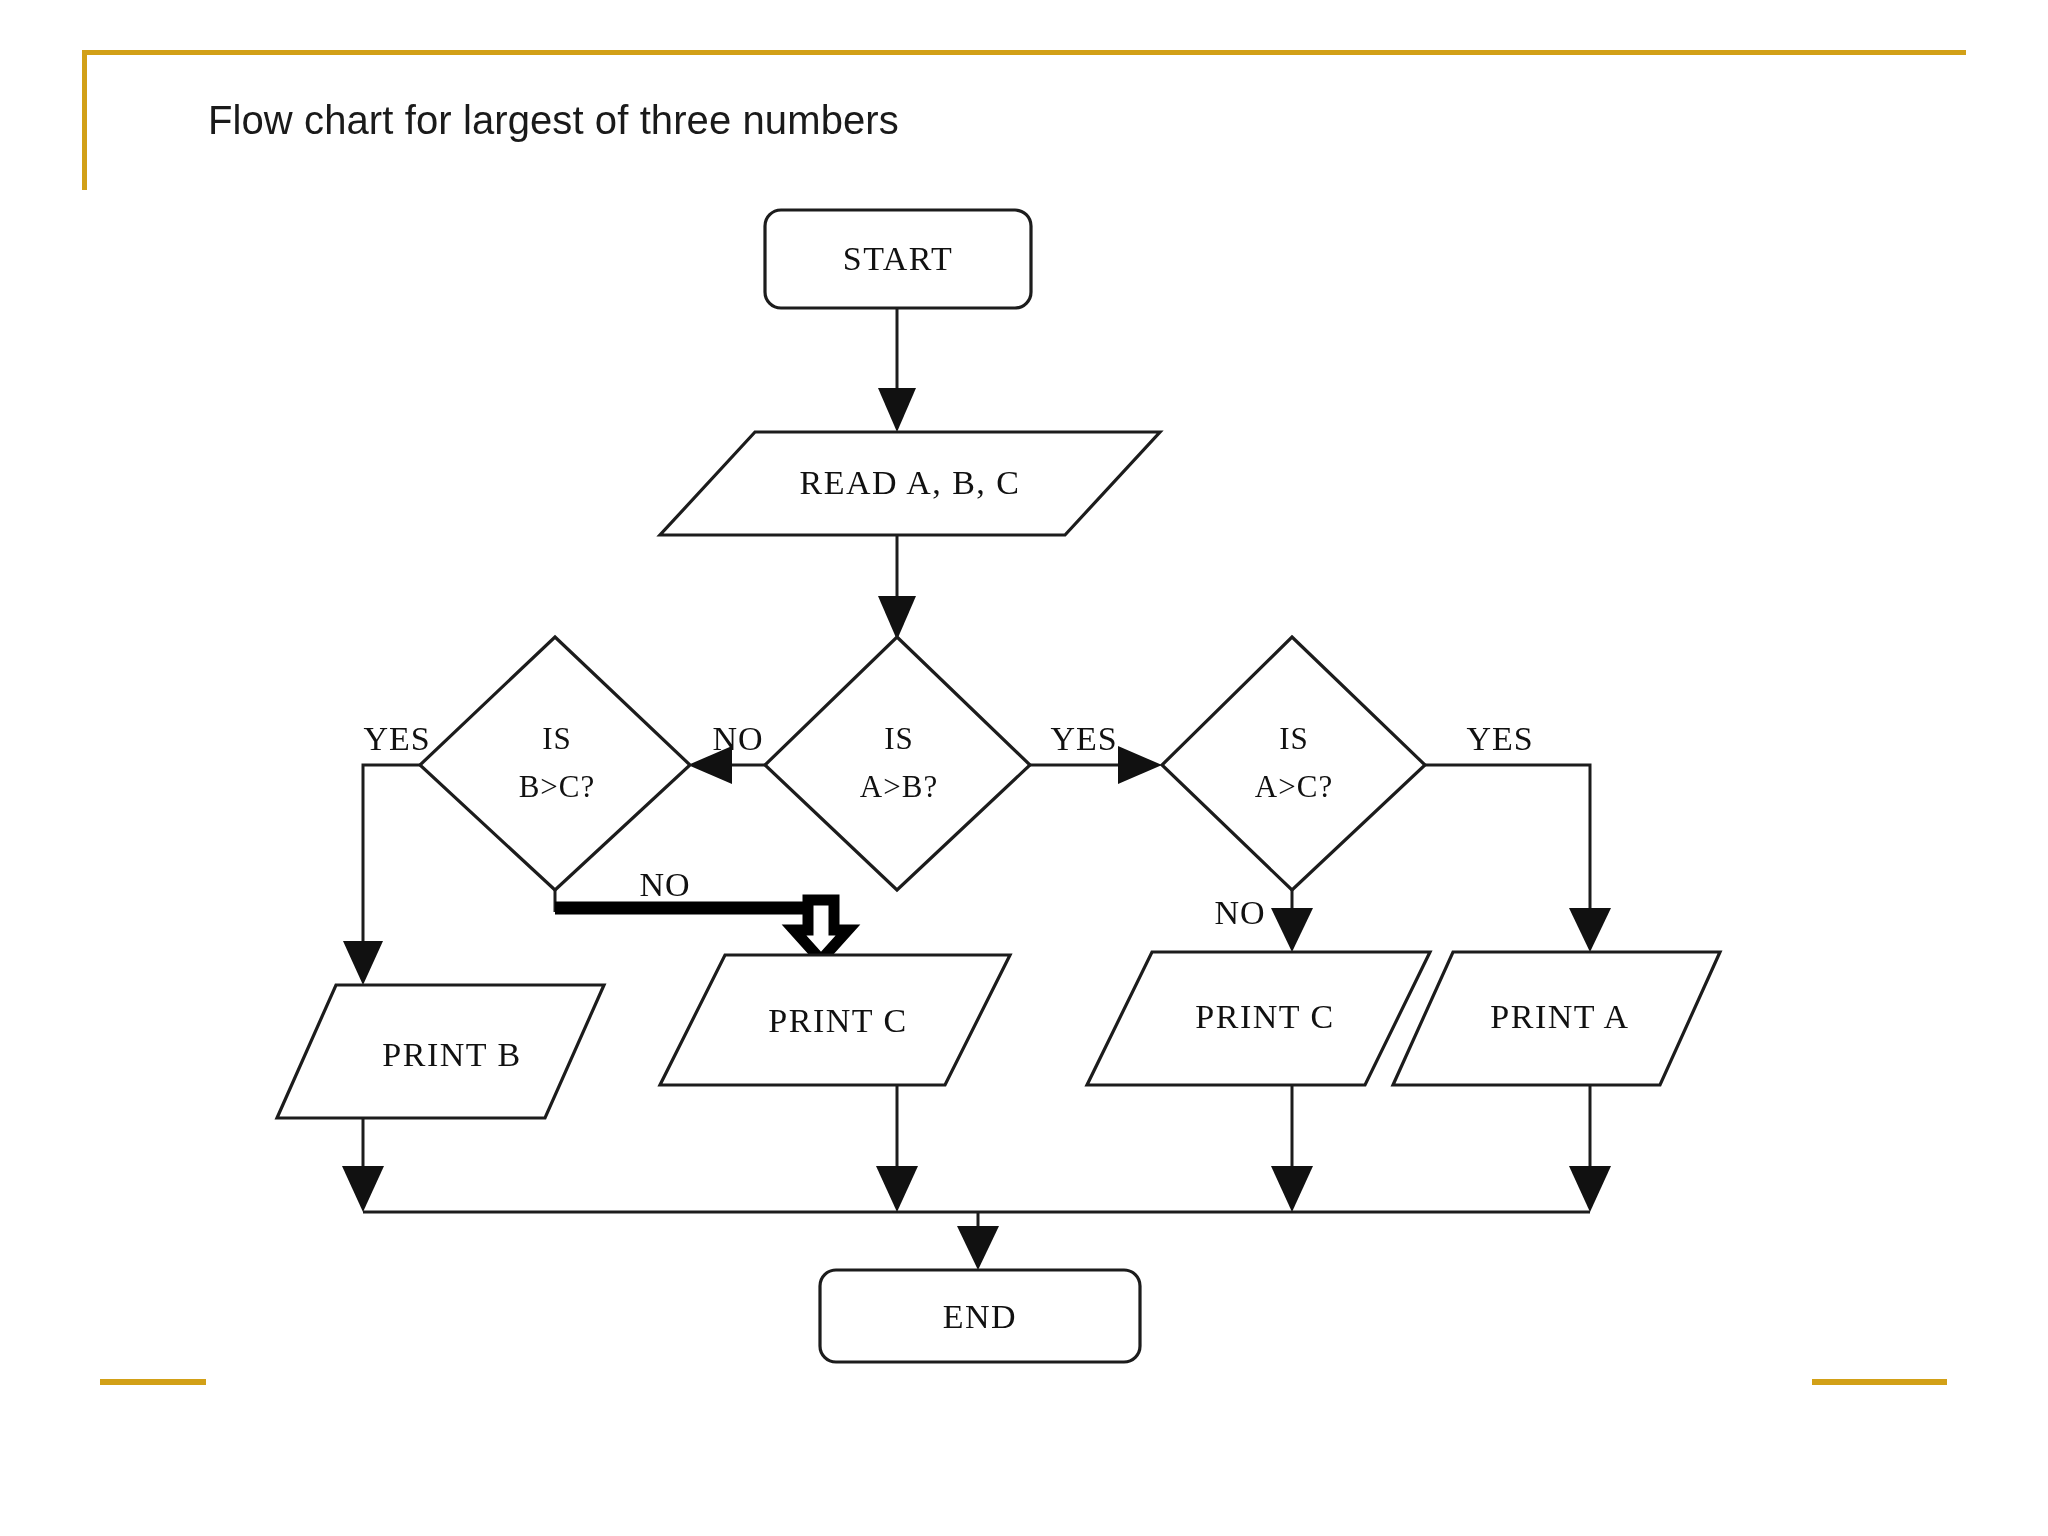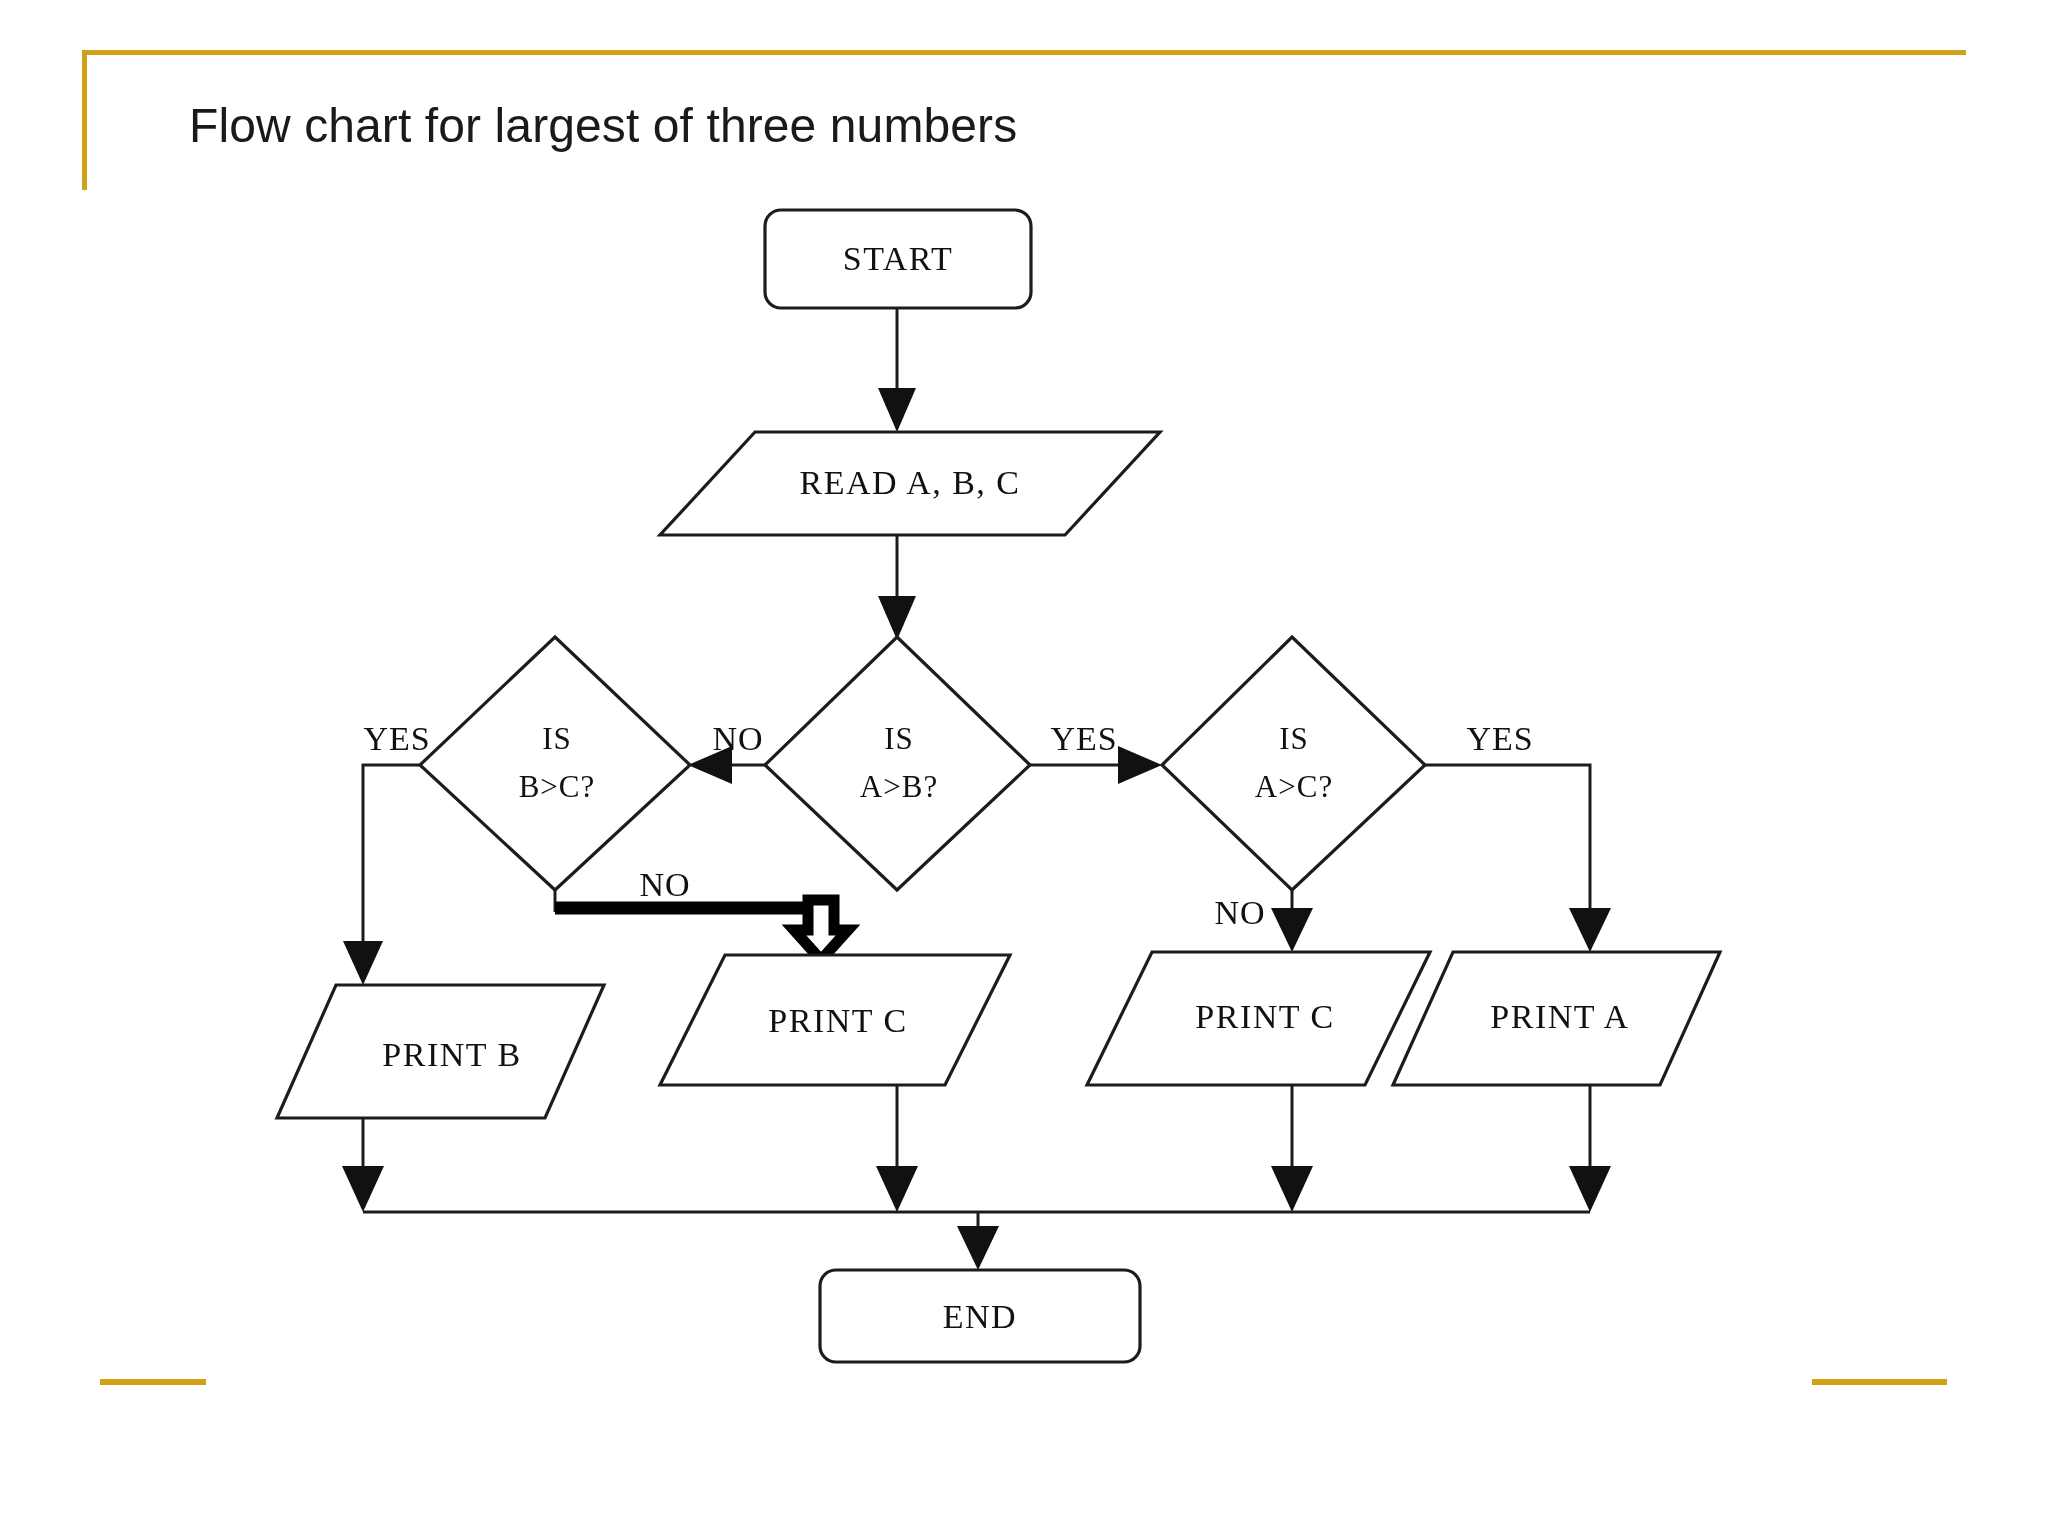--- a/index.html
+++ b/index.html
@@ -50,24 +50,24 @@
   .gold-br {
     position: absolute;
     left: 1812px;
     top: 1379px;
     width: 135px;
     height: 6px;
     background: #d2a017;
   }
   .slide-title {
     position: absolute;
-    left: 189px;
+    left: 208px;
     top: 98px;
     font-family: "Liberation Sans", sans-serif;
-    font-size: 48px;
+    font-size: 40px;
     font-weight: 400;
     color: #1a1a1a;
     letter-spacing: 0.1px;
     white-space: nowrap;
     text-align: right;
   }
   #flow-svg {
     position: absolute;
     left: 0;
     top: 0;

